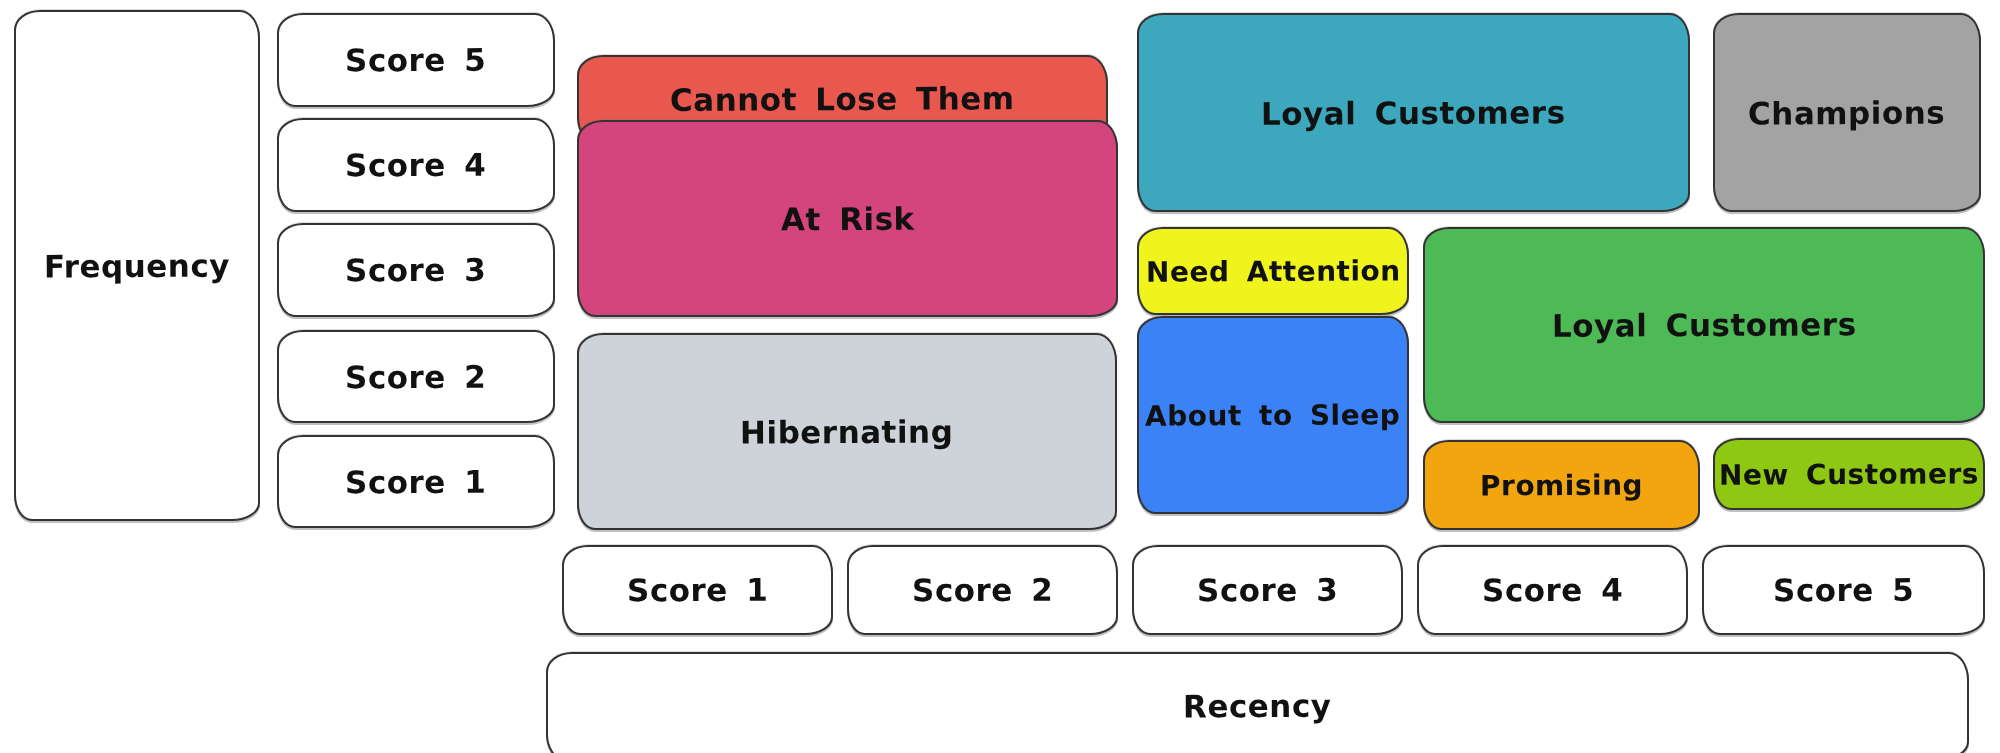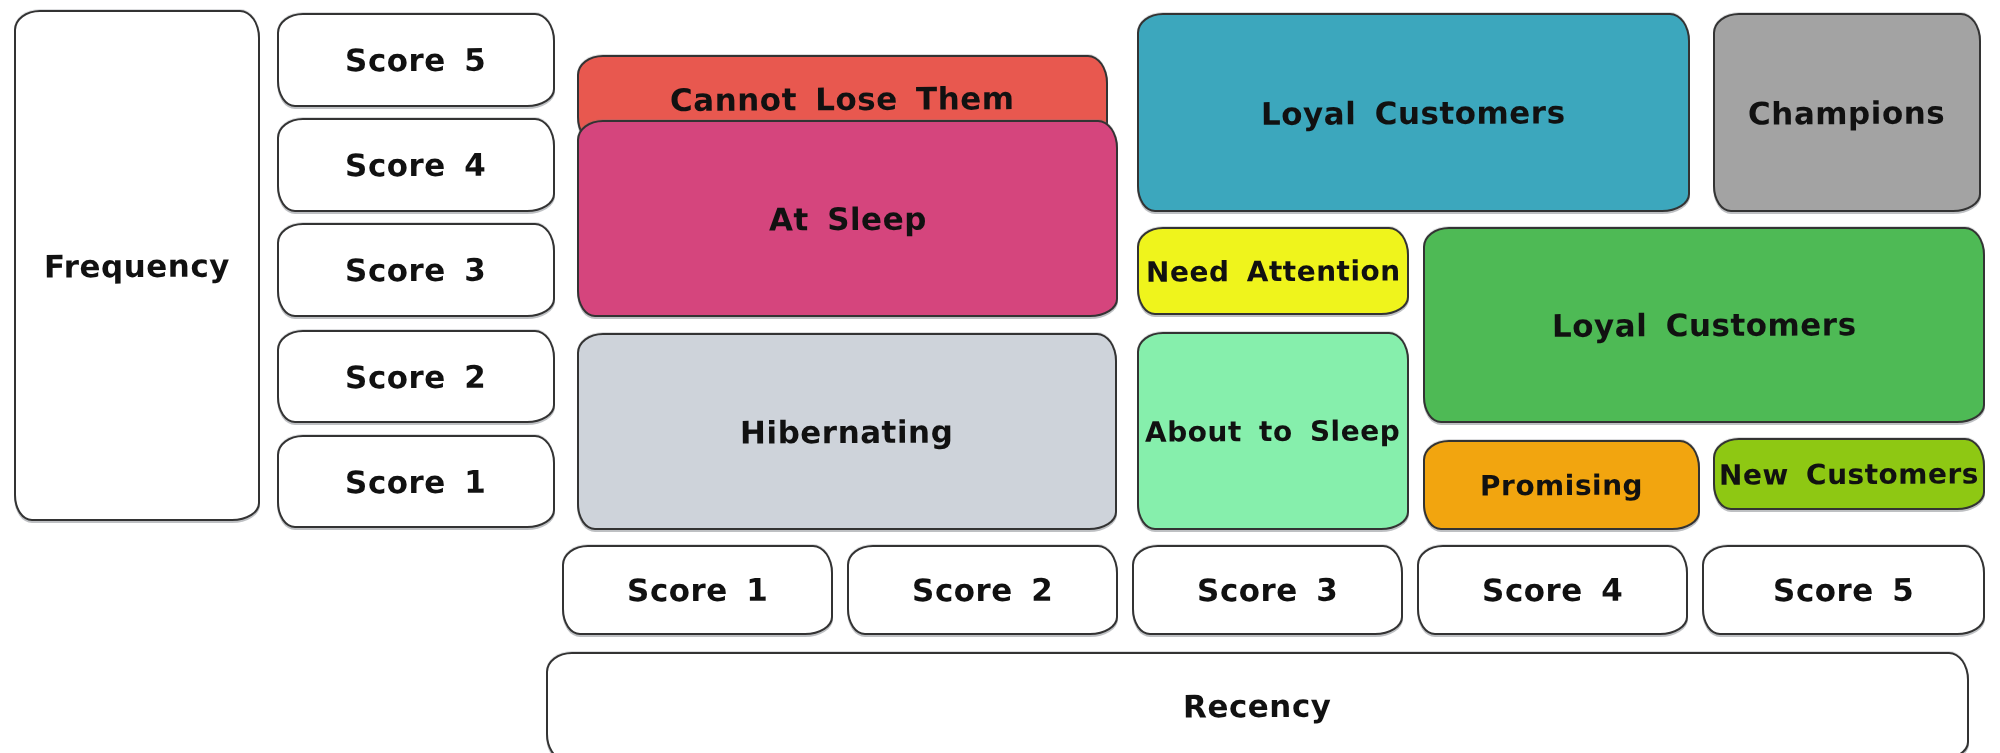--- a/index.html
+++ b/index.html
@@ -53,40 +53,40 @@
   </div>
   <div class="box" style="left: 277px; top: 435px; width: 278px; height: 93px; background: rgb(255, 255, 255);">
     <span class="lbl">Score 1</span>
   </div>
 
   <div class="box" style="left: 577px; top: 15px; width: 531px; height: 88px; background: rgb(232, 88, 79); margin-top: 40px;">
     <span class="lbl">Cannot Lose Them</span>
   </div>
 
   <div class="box" style="left: 577px; top: 120px; width: 541px; height: 197px; background: rgb(213, 69, 125);">
-    <span class="lbl">At Sleep</span>
+    <span class="lbl">At Risk</span>
   </div>
 
   <div class="box" style="left: 577px; top: 333px; width: 540px; height: 197px; background: rgb(206, 211, 218);">
     <span class="lbl">Hibernating</span>
   </div>
 
   <div class="box" style="left: 1137px; top: 13px; width: 553px; height: 199px; background: rgb(60, 167, 189);">
     <span class="lbl">Loyal Customers</span>
   </div>
 
   <div class="box" style="left: 1713px; top: 13px; width: 268px; height: 199px; background: #a3a3a3;">
     <span class="lbl">Champions</span>
   </div>
 
   <div class="box small" style="left: 1137px; top: 227px; width: 272px; height: 88px; background: rgb(239, 244, 28);">
     <span class="lbl">Need Attention</span>
   </div>
 
-  <div class="box small" style="left: 1137px; top: 332px; width: 272px; height: 198px; background: #86efac;">
+  <div class="box small" style="left: 1137px; top: 316px; width: 272px; height: 198px; background: #3b82f6;">
     <span class="lbl">About to Sleep</span>
   </div>
 
   <div class="box" style="left: 1423px; top: 227px; width: 562px; height: 196px; background: rgb(78, 186, 85);">
     <span class="lbl">Loyal Customers</span>
   </div>
 
   <div class="box small" style="left: 1423px; top: 440px; width: 277px; height: 90px; background: rgb(242, 165, 15);">
     <span class="lbl">Promising</span>
   </div>

